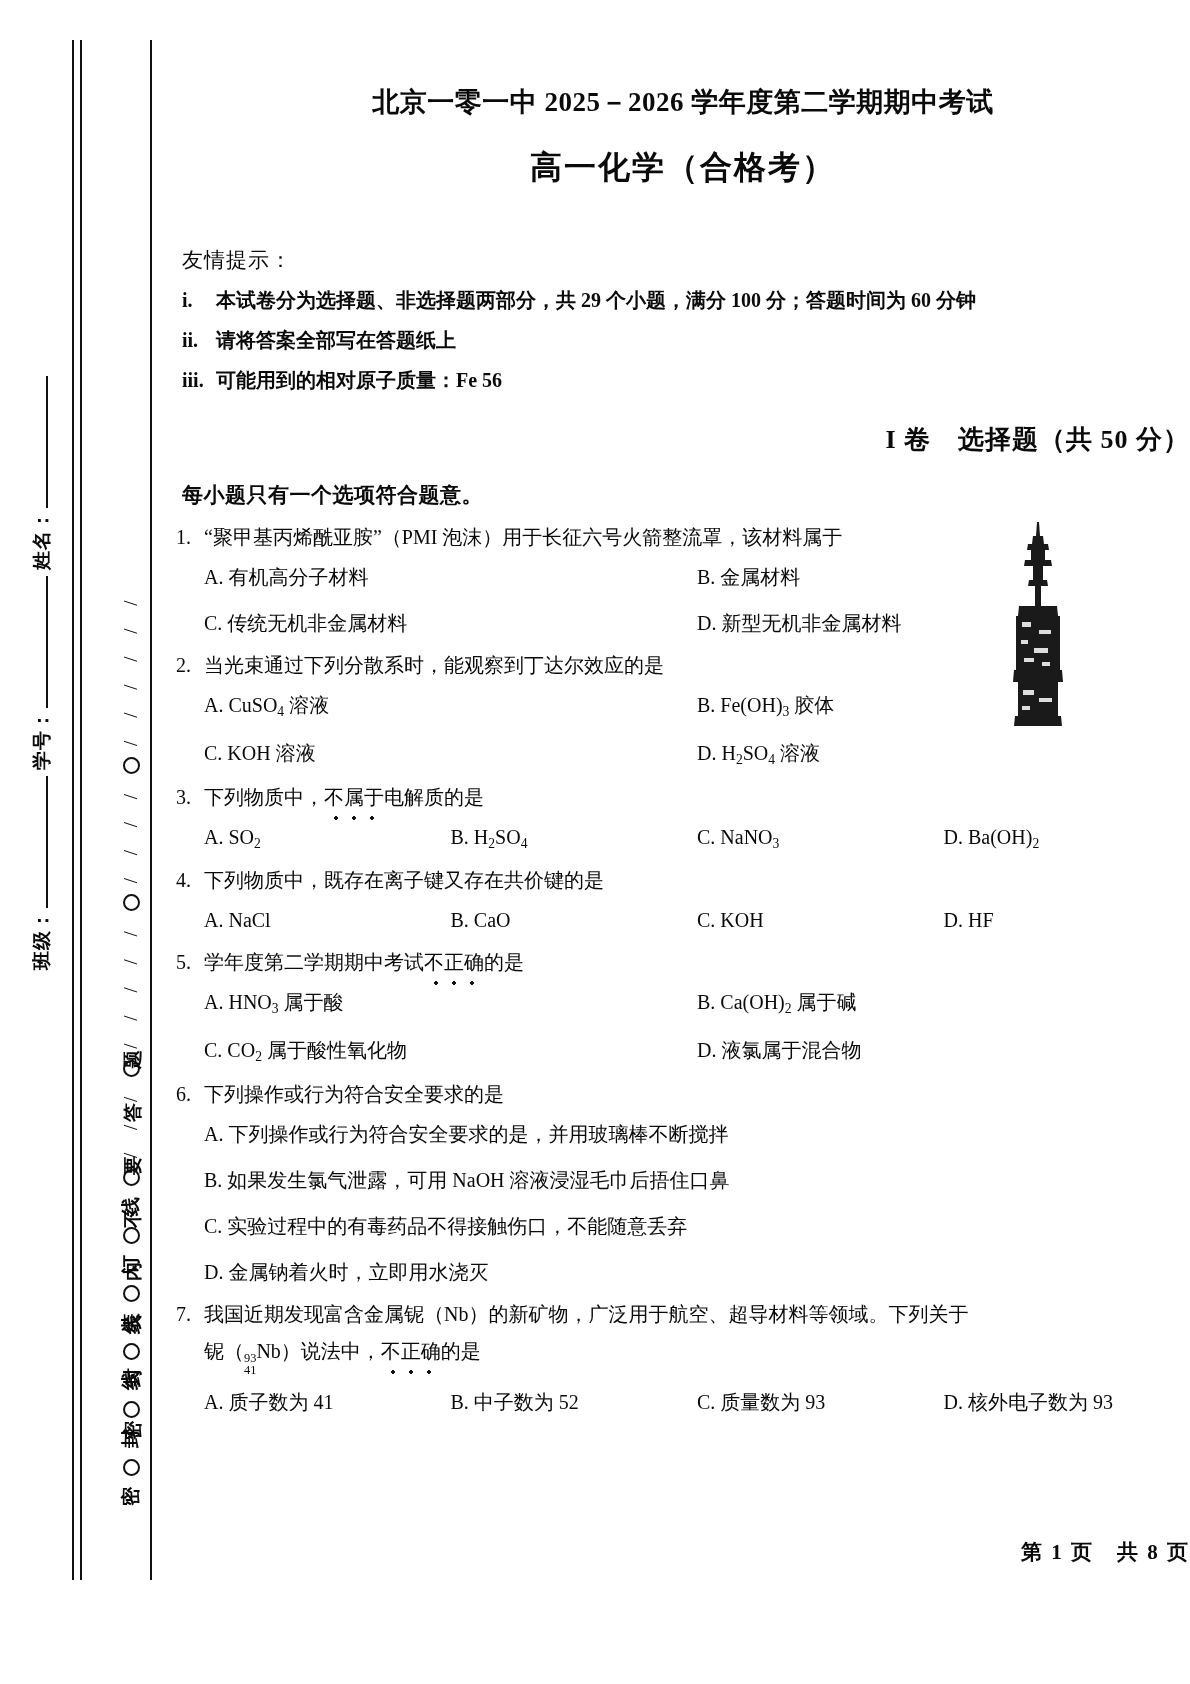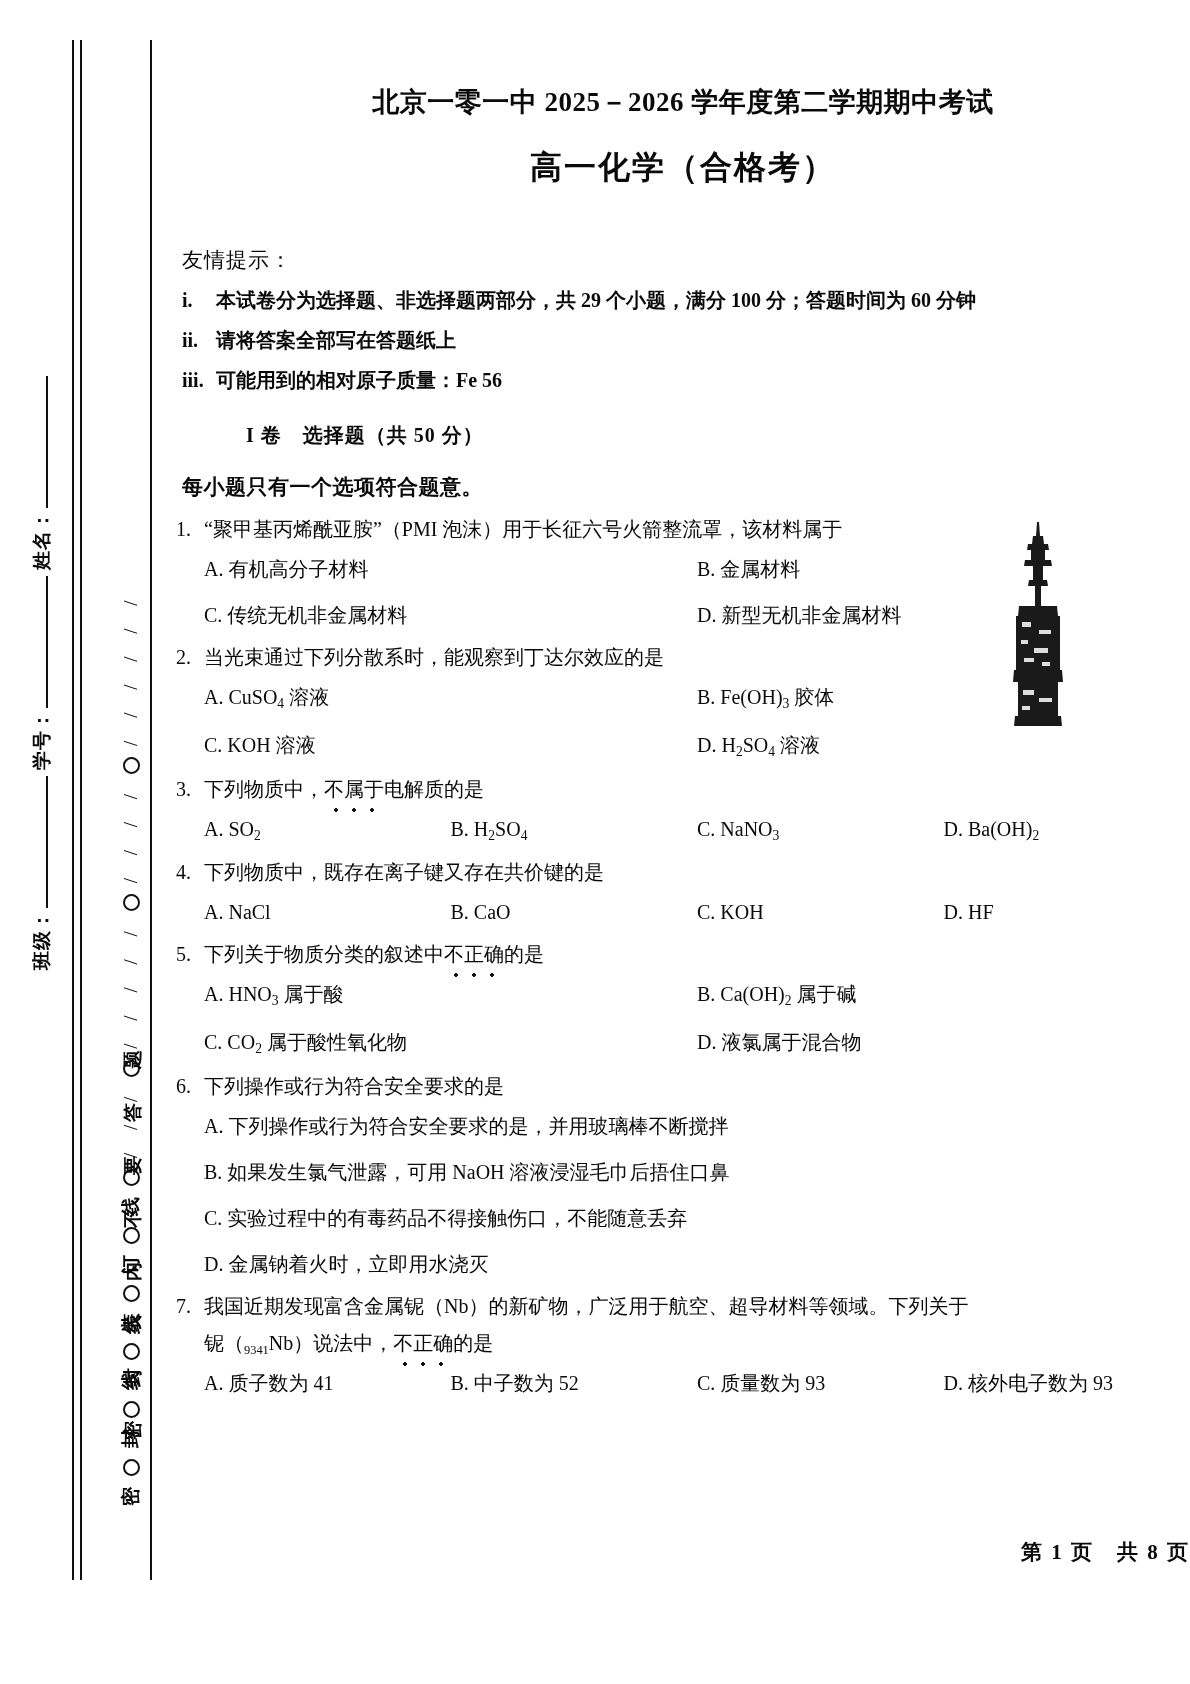--- a/index.html
+++ b/index.html
@@ -159,22 +159,22 @@
   }
   .tip-num {
     width: 34px;
     flex: 0 0 34px;
     font-family: "Liberation Serif", serif;
   }
   .tip-text { flex: 1 1 auto; }
 
   .part-title {
     margin: 28px 0 0 0;
-    text-align: left;
-    font-size: 20px;
+    text-align: right;
+    font-size: 26px;
     font-weight: bold;
     letter-spacing: 1px;
     padding-left: 70px;
   }
 
   .directive {
     margin: 24px 0 0 6px;
     font-size: 21px;
     font-weight: bold;
     letter-spacing: 0.5px;
@@ -244,21 +244,21 @@
   }
 
   
   .isotope {
     display: inline-block;
     vertical-align: baseline;
     white-space: nowrap;
   }
   .isotope .pre {
     display: inline-flex;
-    flex-direction: row;
+    flex-direction: column;
     align-items: flex-end;
     vertical-align: -0.32em;
     line-height: 0.95;
     font-size: 0.62em;
     margin-right: 0px;
     text-align: right;
   }
 
   
   #rocket-photo {
@@ -426,21 +426,21 @@
         <span class="opt"><span>B.</span>&nbsp;<span class="chem">CaO</span></span>
         <span class="opt"><span>C.</span>&nbsp;<span class="chem">KOH</span></span>
         <span class="opt"><span>D.</span>&nbsp;<span class="chem">HF</span></span>
       </div>
     </div>
   </div>
 
   <div class="q">
     <div class="q-stem">
       <span class="q-num">5.</span>
-      <span class="q-body"><span>下列关于物质分类的叙述中</span><span class="dotted">不正确</span><span>的是</span></span>
+      <span class="q-body"><span>学年度第二学期期中考试</span><span class="dotted">不正确</span><span>的是</span></span>
     </div>
     <div class="opts">
       <div class="opt-row cols2">
         <span class="opt"><span>A.</span>&nbsp;<span class="chem">HNO<sub>3</sub></span><span> 属于酸</span></span>
         <span class="opt"><span>B.</span>&nbsp;<span class="chem">Ca(OH)<sub>2</sub></span><span> 属于碱</span></span>
       </div>
       <div class="opt-row cols2">
         <span class="opt"><span>C.</span>&nbsp;<span class="chem">CO<sub>2</sub></span><span> 属于酸性氧化物</span></span>
         <span class="opt"><span>D.</span>&nbsp;<span>液氯属于混合物</span></span>
       </div>

